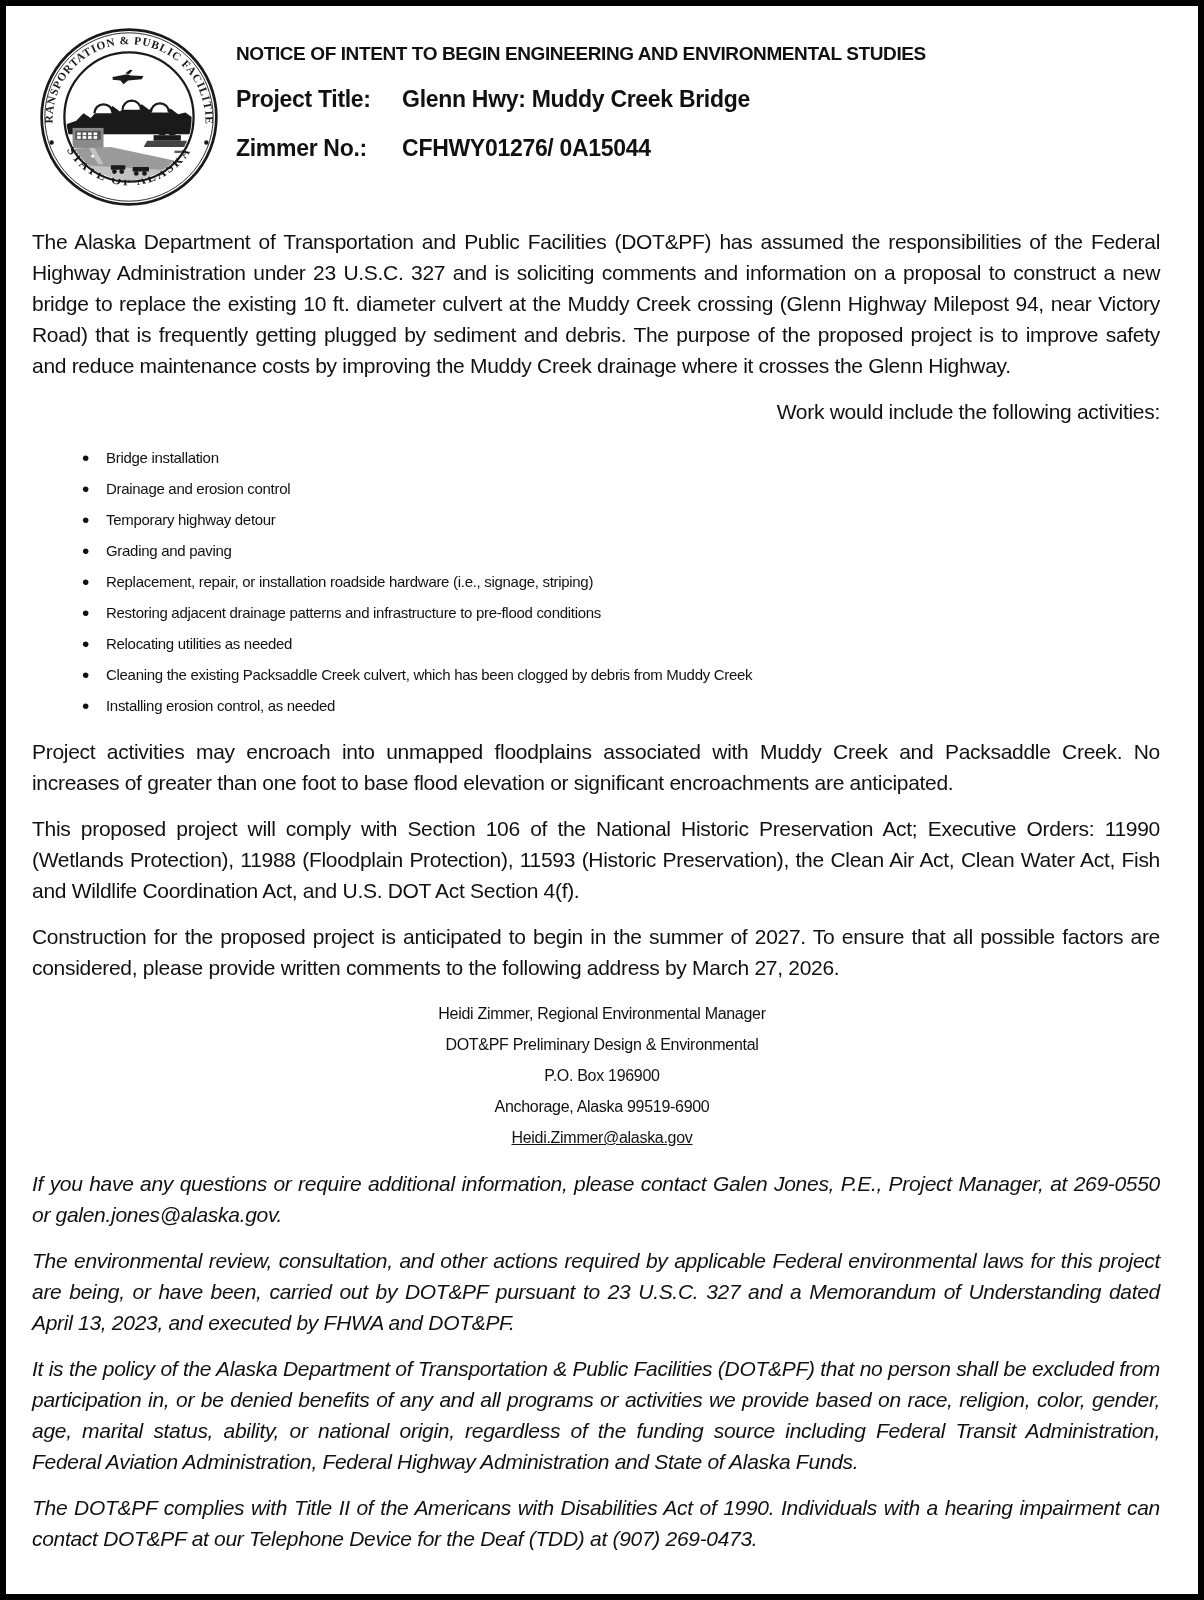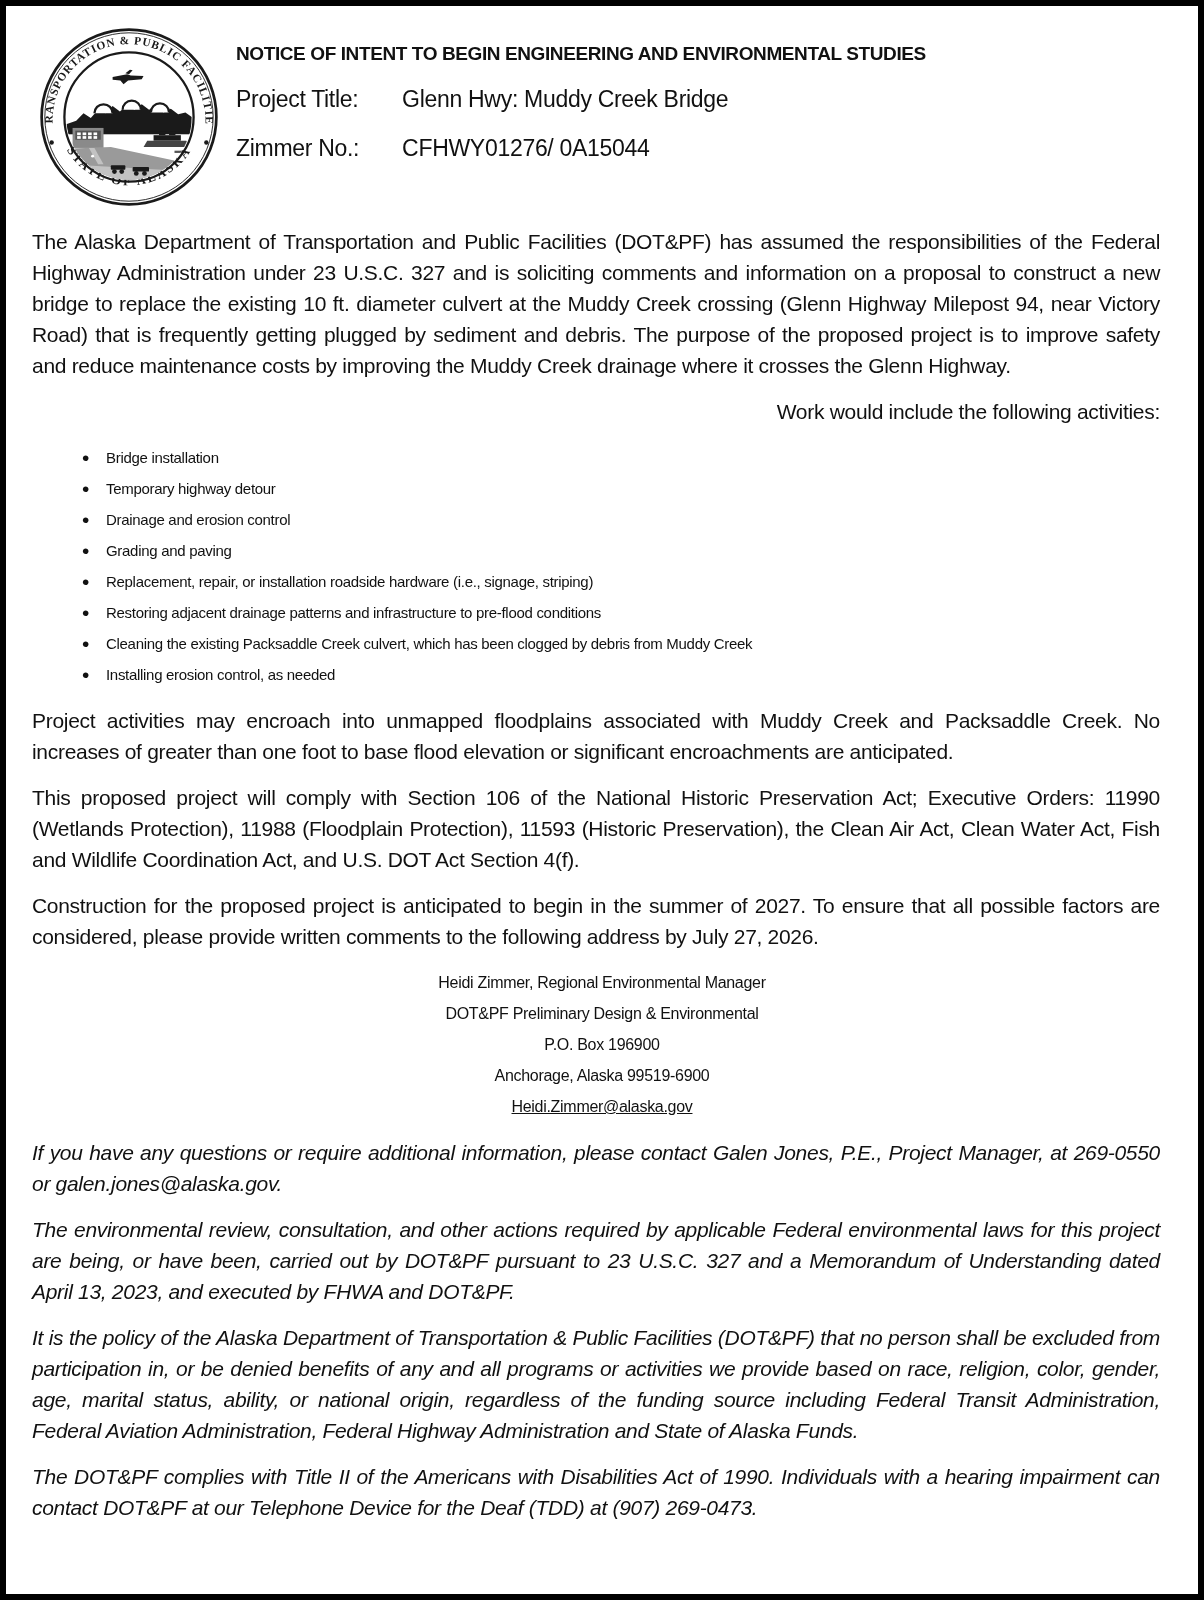--- a/index.html
+++ b/index.html
@@ -22,21 +22,21 @@
   .seal-wrap { width: 186px; height: 182px; flex: 0 0 auto; margin-left: 4px; }
   .seal-wrap svg { width: 100%; height: 100%; }
   .header-text { padding-left: 14px; padding-top: 18px; }
   .doc-title {
     font-size: 19px;
     font-weight: bold;
     letter-spacing: -0.4px;
     margin: 0 0 22px 0;
     line-height: 1.1;
   }
-  .proj-row { font-size: 23px; font-weight: normal; letter-spacing: -0.3px; margin: 0 0 24px 0; line-height: 1.1; }
+  .proj-row { font-size: 23px; font-weight: bold; letter-spacing: -0.3px; margin: 0 0 24px 0; line-height: 1.1; }
   .proj-row .lbl { display: inline-block; width: 160px; }
 
   
   .body-text p {
     font-size: 21px;
     line-height: 31px;
     letter-spacing: -0.3px;
     text-align: justify;
     margin: 0 12px 15px 0;
   }
@@ -177,32 +177,33 @@
     </div>
   </div>
 
   <div class="body-text">
     <p>The Alaska Department of Transportation and Public Facilities (DOT&amp;PF) has assumed the responsibilities of the Federal Highway Administration under 23 U.S.C. 327 and is soliciting comments and information on a proposal to construct a new bridge to replace the existing 10 ft. diameter culvert at the Muddy Creek crossing (Glenn Highway Milepost 94, near Victory Road) that is frequently getting plugged by sediment and debris. The purpose of the proposed project is to improve safety and reduce maintenance costs by improving the Muddy Creek drainage where it crosses the Glenn Highway.</p>
 
     <p class="no-justify">Work would include the following activities:</p>
 
     <ul class="activities">
       <li>Bridge installation</li>
+      <li>Drainage and erosion control</li>
       <li>Temporary highway detour</li>
-      <li>Drainage and erosion control</li>
       <li>Grading and paving</li>
       <li>Replacement, repair, or installation roadside hardware (i.e., signage, striping)</li>
       <li>Restoring adjacent drainage patterns and infrastructure to pre-flood conditions</li>
+      <li>Relocating utilities as needed</li>
       <li>Cleaning the existing Packsaddle Creek culvert, which has been clogged by debris from Muddy Creek</li>
       <li>Installing erosion control, as needed</li>
     </ul>
 
     <p>Project activities may encroach into unmapped floodplains associated with Muddy Creek and Packsaddle Creek. No increases of greater than one foot to base flood elevation or significant encroachments are anticipated.</p>
     <p>This proposed project will comply with Section 106 of the National Historic Preservation Act; Executive Orders: 11990 (Wetlands Protection), 11988 (Floodplain Protection), 11593 (Historic Preservation), the Clean Air Act, Clean Water Act, Fish and Wildlife Coordination Act, and U.S. DOT Act Section 4(f).</p>
-    <p>Construction for the proposed project is anticipated to begin in the summer of 2027. To ensure that all possible factors are considered, please provide written comments to the following address by July 27, 2026.</p>
+    <p>Construction for the proposed project is anticipated to begin in the summer of 2027. To ensure that all possible factors are considered, please provide written comments to the following address by March 27, 2026.</p>
 
     <div class="contact-block">
       <span class="line">Heidi Zimmer, Regional Environmental Manager</span>
       <span class="line">DOT&amp;PF Preliminary Design &amp; Environmental</span>
       <span class="line">P.O. Box 196900</span>
       <span class="line">Anchorage, Alaska 99519-6900</span>
       <span class="line"><a class="email">Heidi.Zimmer@alaska.gov</a></span>
     </div>
 
     <div class="closing">

